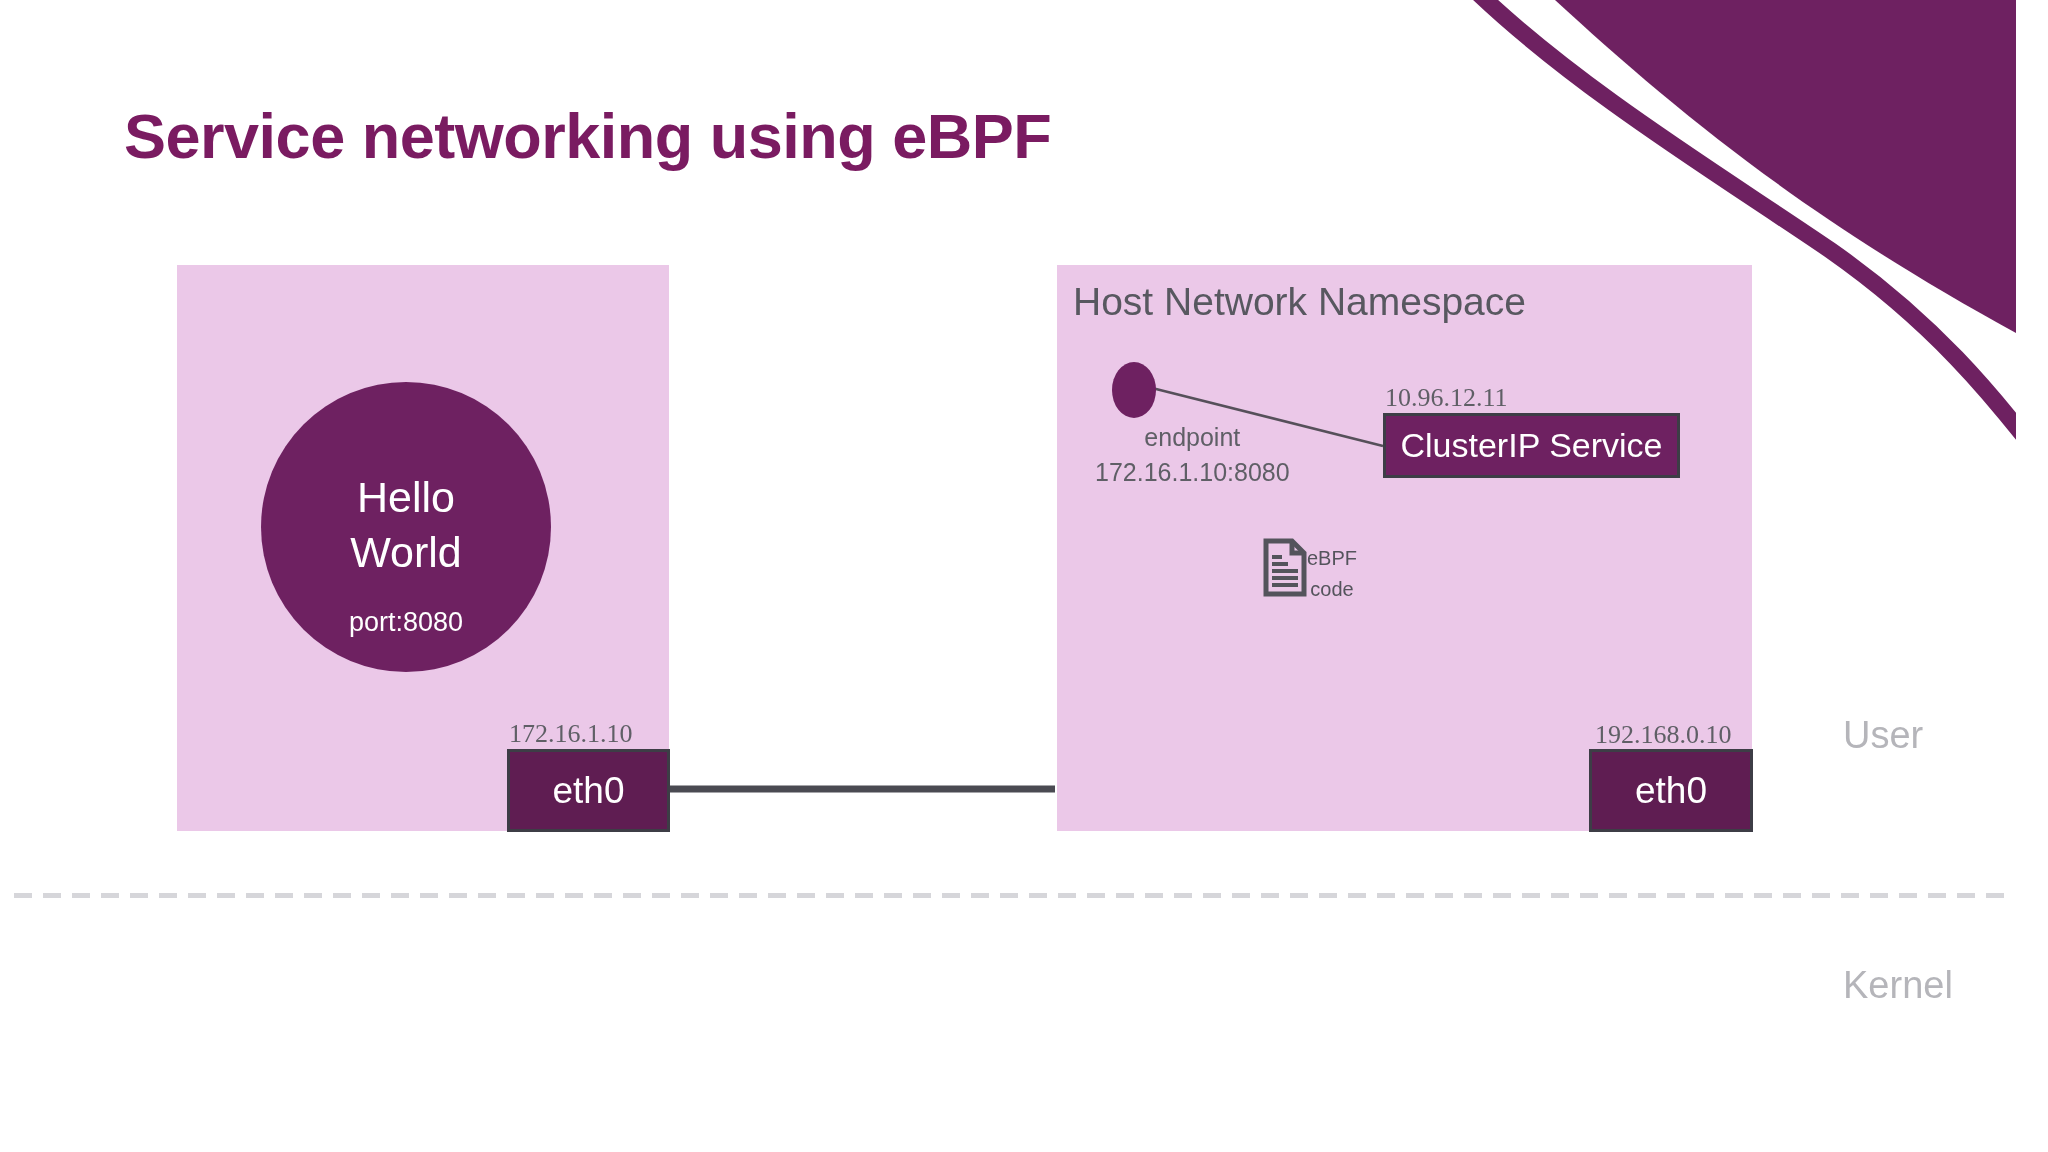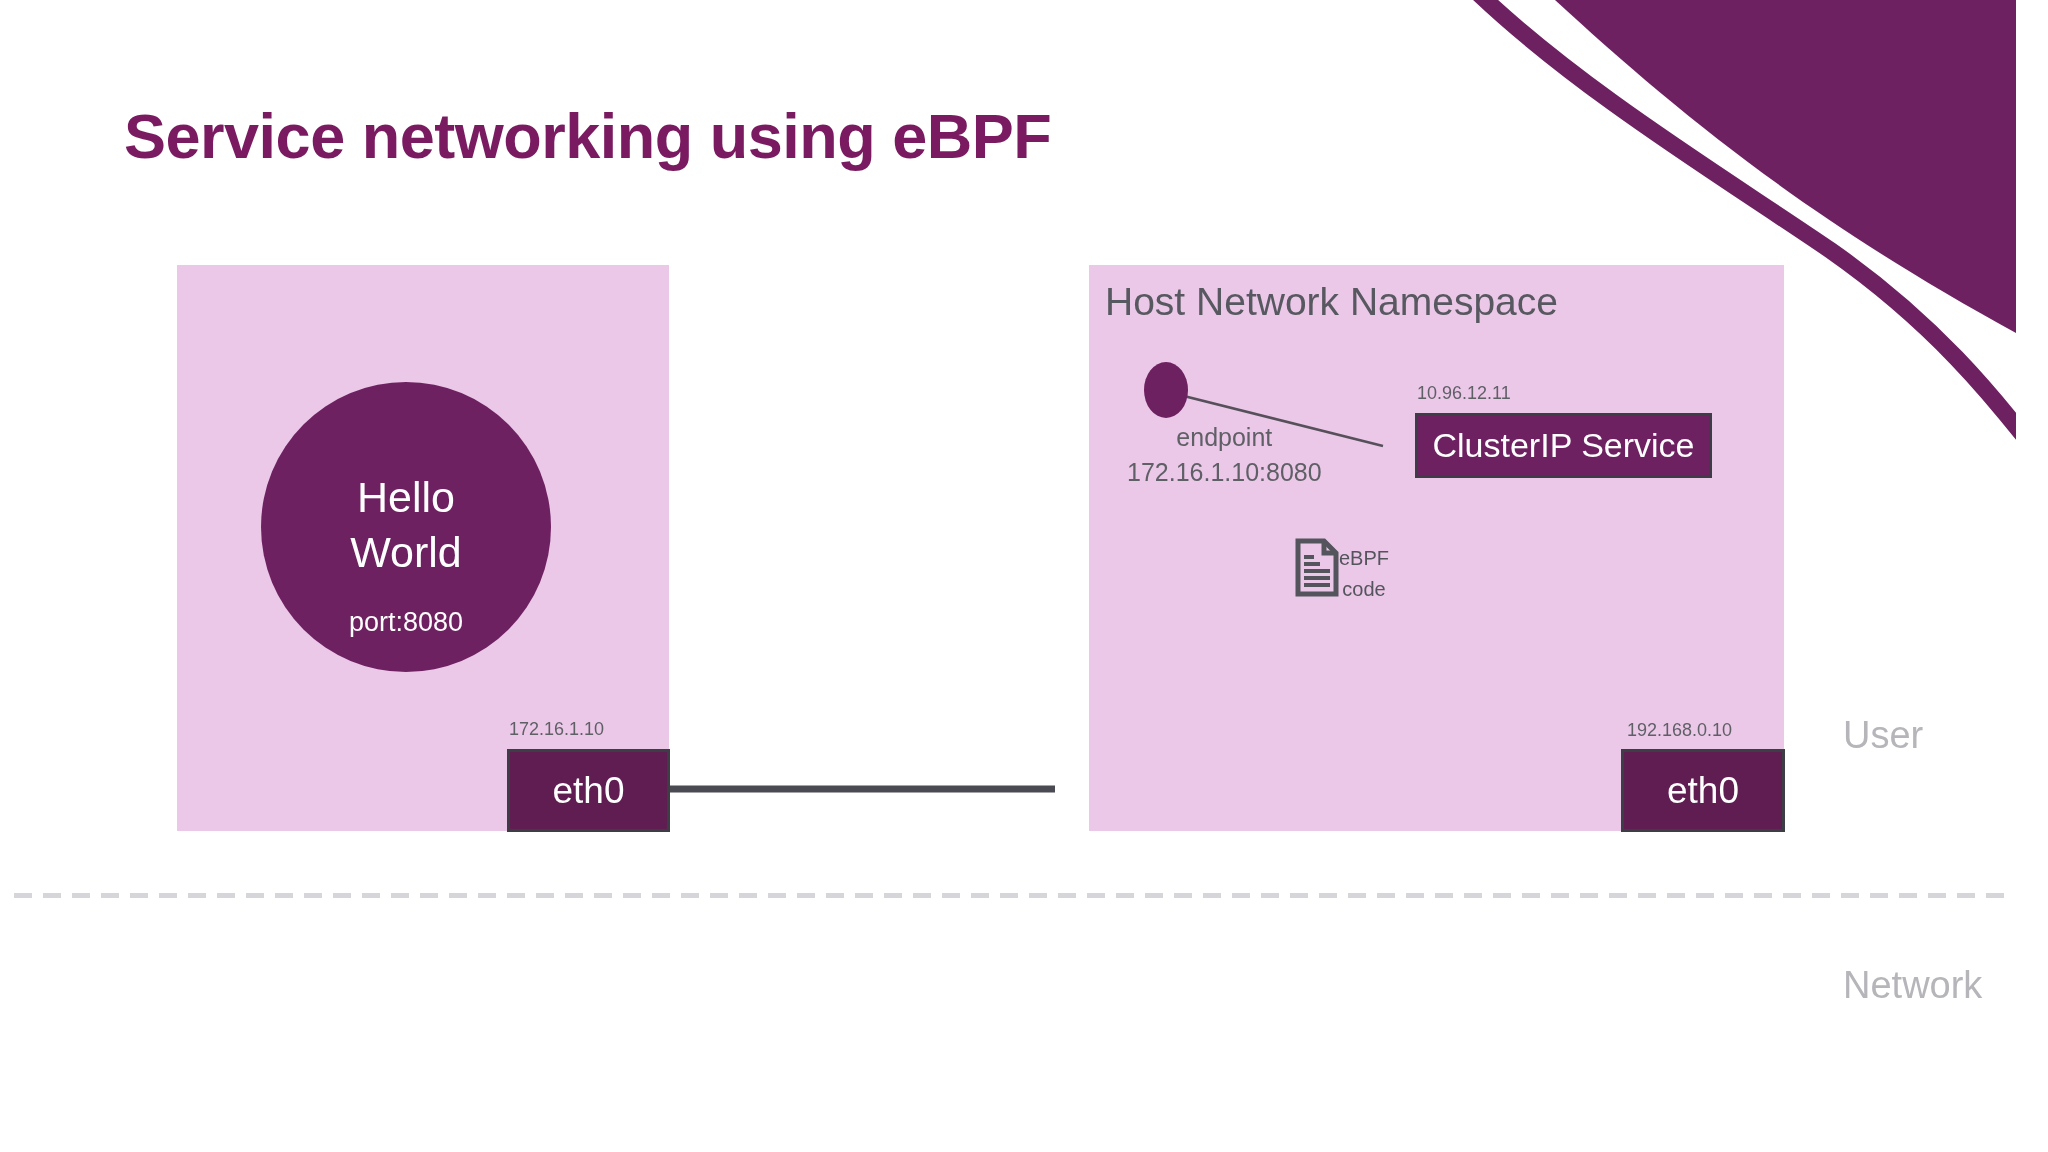--- a/index.html
+++ b/index.html
@@ -23,21 +23,21 @@
   .page-title{
     position:absolute;left:124px;top:100px;
     font-size:63px;font-weight:bold;letter-spacing:-0.5px;
     color:var(--title-purple);
   }
 
   
   .panel{position:absolute;background:var(--panel-pink);}
   .panel > *{position:absolute;z-index:3;}
   .panel-pod{left:177px;top:265px;width:492px;height:566px;}
-  .panel-host{left:1057px;top:265px;width:695px;height:566px;margin-left:32px;}
+  .panel-host{left:1057px;top:265px;width:695px;height:566px;}
   .panel-label{
     left:16px;top:15px;font-size:39px;color:var(--label-gray);
     white-space:nowrap;z-index:3;
   }
 
   
   .pod-circle{
     left:84px;top:117px;width:290px;height:290px;border-radius:50%;
     background:var(--accent-purple);color:#ffffff;
     display:flex;align-items:center;justify-content:center;text-align:center;
@@ -47,21 +47,21 @@
   .pod-app-port{font-size:27px;margin-top:28px;}
 
   
   .port-box{
     background:var(--port-box-purple);
     border:3px solid var(--box-border-dark);
     color:#ffffff;font-size:37px;
     display:flex;align-items:center;justify-content:center;
     width:164px;height:83px;
   }
-  .ip-label{font-size:18px;color:var(--value-gray);white-space:nowrap;}
+  .ip-label{font-size:26px;color:var(--value-gray);white-space:nowrap;font-family:Liberation Serif, serif;}
 
   
   .pod-ip{left:332px;top:454px;}
   .pod-eth0{left:330px;top:484px;width:163px;}
 
   
   .endpoint-dot{
     left:55px;top:97px;width:44px;height:56px;border-radius:50%;
     background:var(--accent-purple);
   }
@@ -148,15 +148,15 @@
 
   <svg class="overlay" viewBox="0 0 2048 1152">
     <line x1="669" y1="789" x2="1055" y2="789" stroke="var(--connector-dark)" stroke-width="7"></line>
     <line x1="1152" y1="388" x2="1383" y2="446" stroke="#56505a" stroke-width="2.5"></line>
     <path d="M1555,0 C1680,115 1820,230 2048,350 L2048,0 Z" fill="var(--accent-purple)"></path>
     <path d="M1477,-8 C1580,90 1720,175 1830,250 C1930,320 1992,392 2056,478" fill="none" stroke="var(--accent-purple)" stroke-width="17"></path>
   </svg>
 
   <div class="divider"></div>
   <div class="space-label user">User</div>
-  <div class="space-label kernel">Network</div>
+  <div class="space-label kernel">Kernel</div>
 
 </div>
 
 </body></html>

